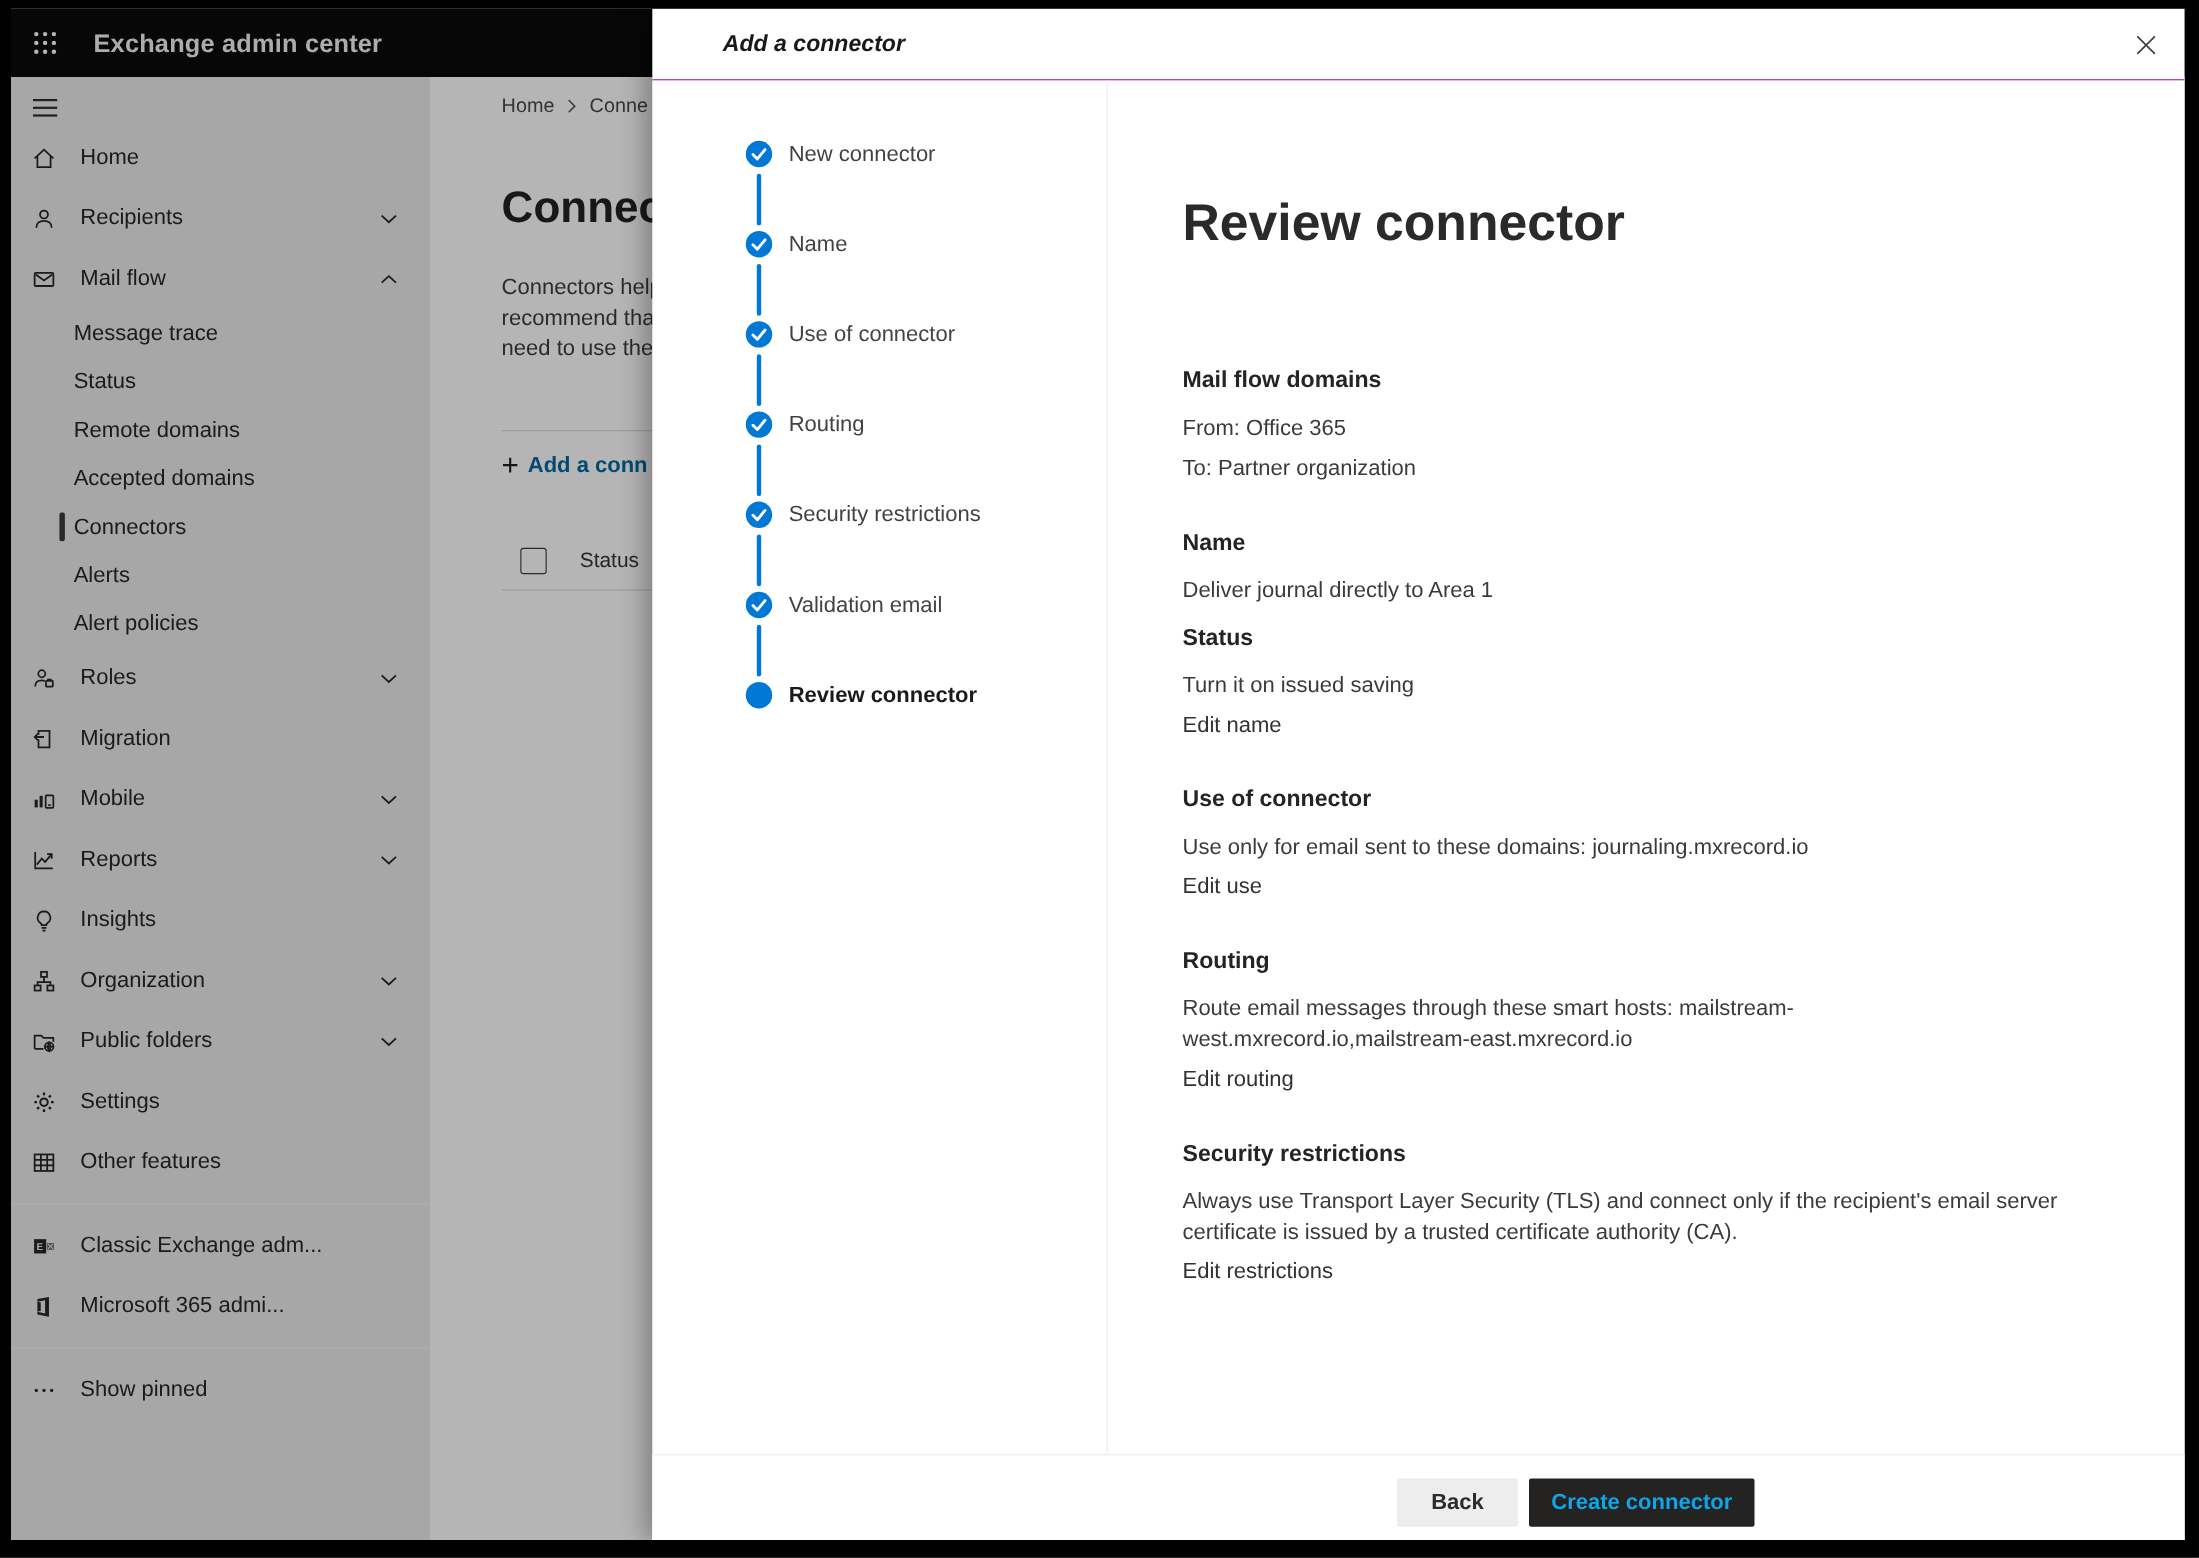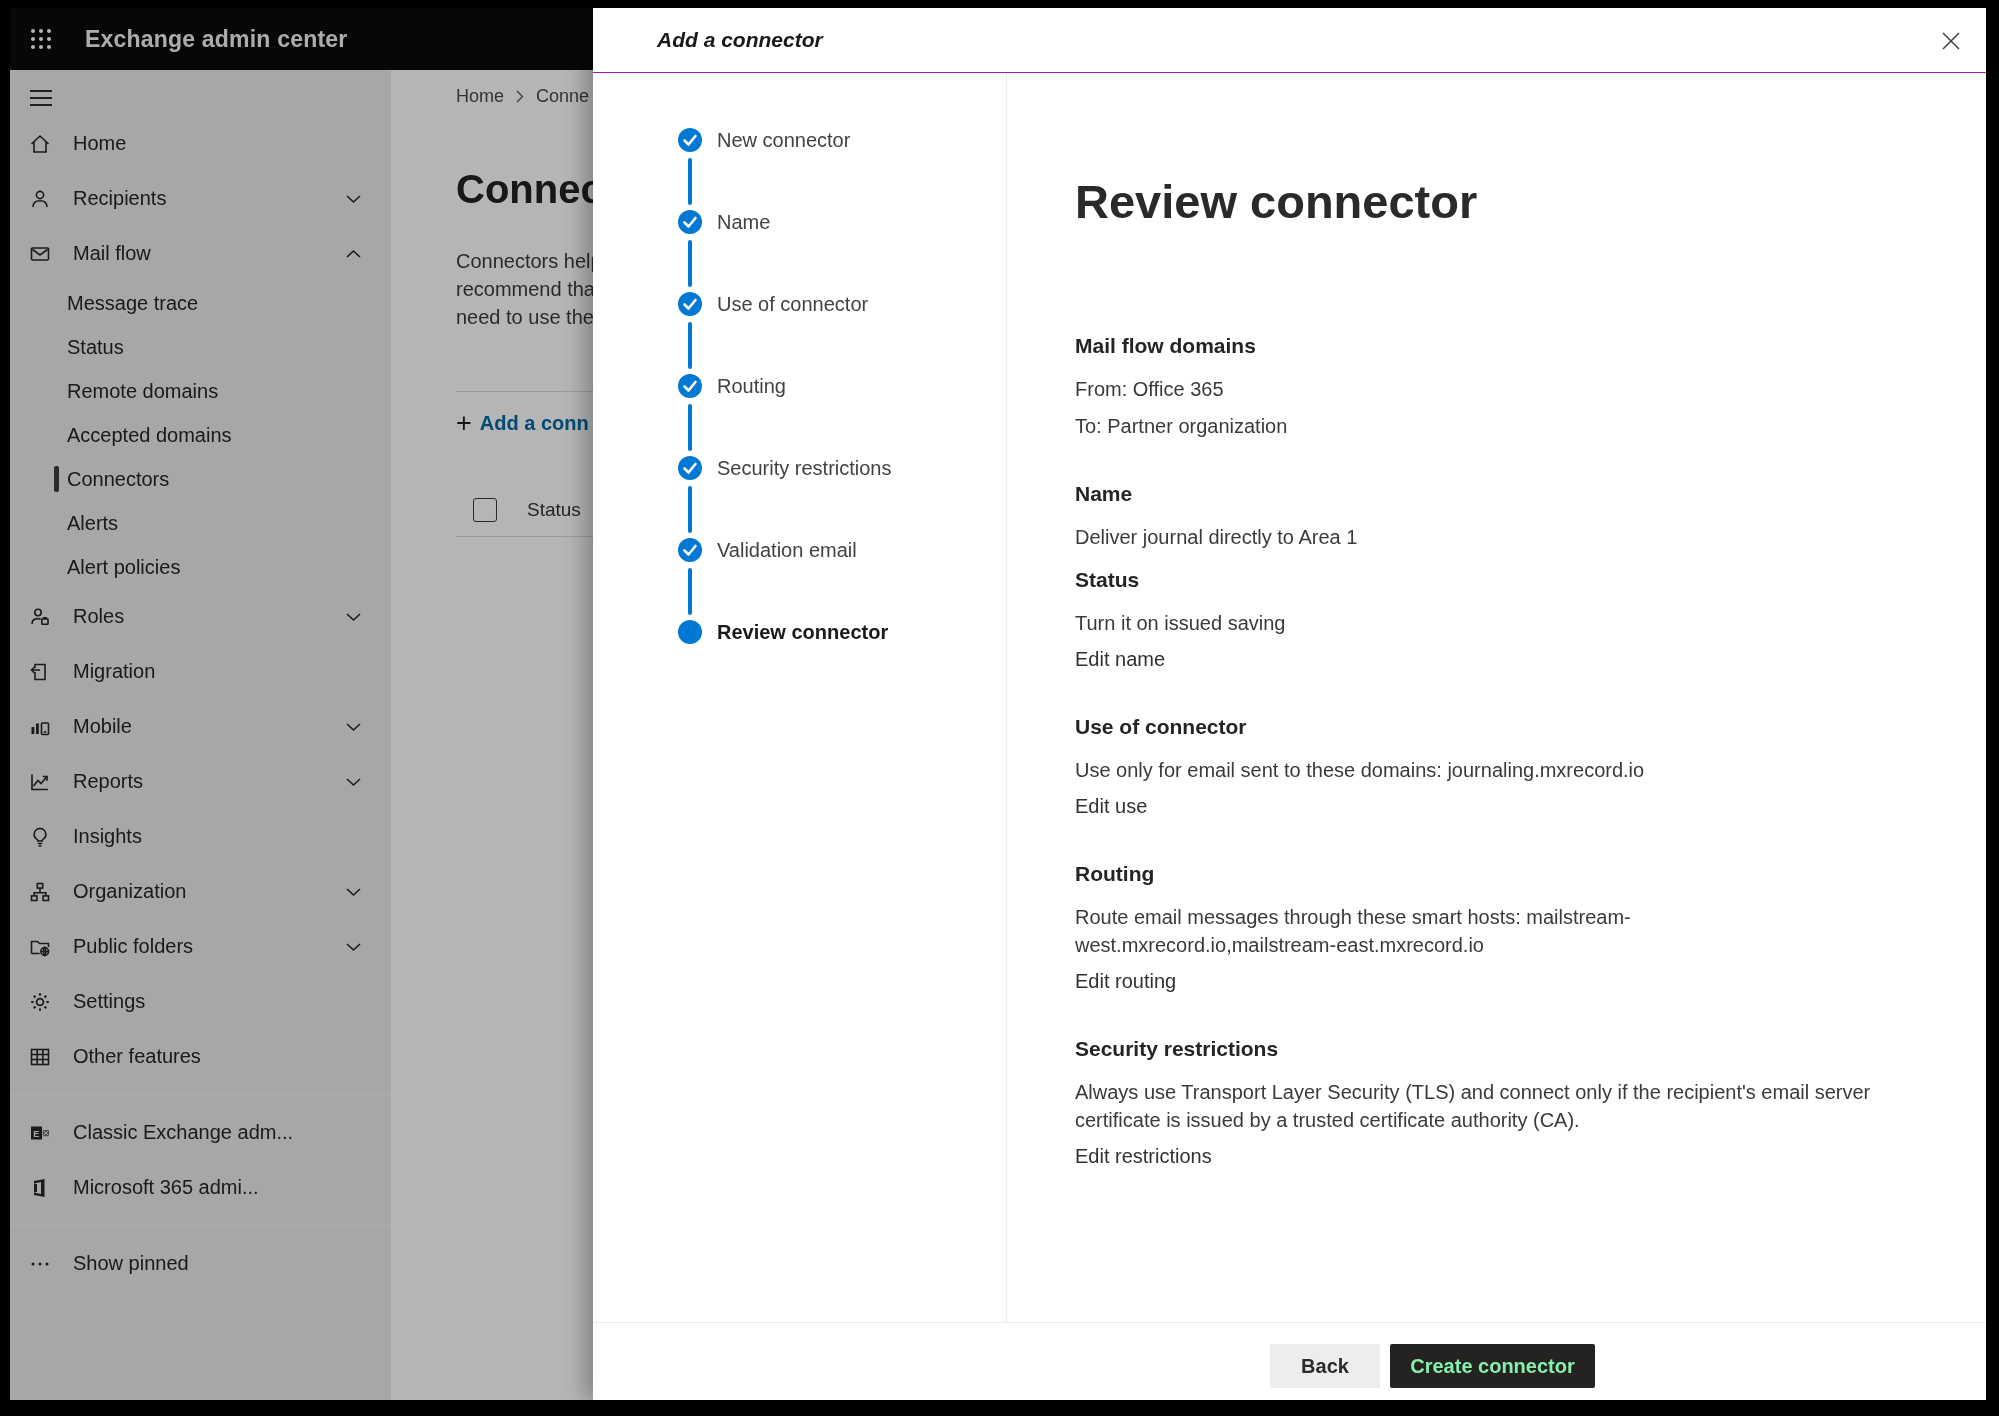--- a/index.html
+++ b/index.html
@@ -65,21 +65,21 @@
   .sec-h { font-size:21px; font-weight:700; line-height:26px; color:#252423; margin-top:41px; }
   .sec-h.first { margin-top:103px; }
   .sec-h.inner { margin-top:16px; }
   .line { font-size:20px; line-height:28px; color:#3b3a39; margin-top:16px; max-width:810px; }
   .line + .line { margin-top:9px; }
   .edit-link { display:inline-block; font-size:20px; line-height:28px; color:#323130; margin-top:8px; cursor:pointer; }
 
   .modal-footer { position:absolute; left:0; bottom:0; width:100%; height:78px; border-top:1px solid #ececec; background:#fff; }
   .btn { position:absolute; top:21px; height:44px; border:none; border-radius:2px; font-family:"Liberation Sans", sans-serif; font-size:20px; font-weight:600; cursor:pointer;margin-left:22px; }
   .btn-back { left:655px; width:110px; background:#ededed; color:#2b2b2b; }
-  .btn-create { left:775px; width:205px; background:#242322; color:#86efac; }
+  .btn-create { left:775px; width:205px; background:#242322; color:#0ea5e9; }
 
   svg { display:block; }
 </style>
 </head>
 <body>
 
 <div class="screen">
 
   <div class="appbar">
     <div class="waffle">

